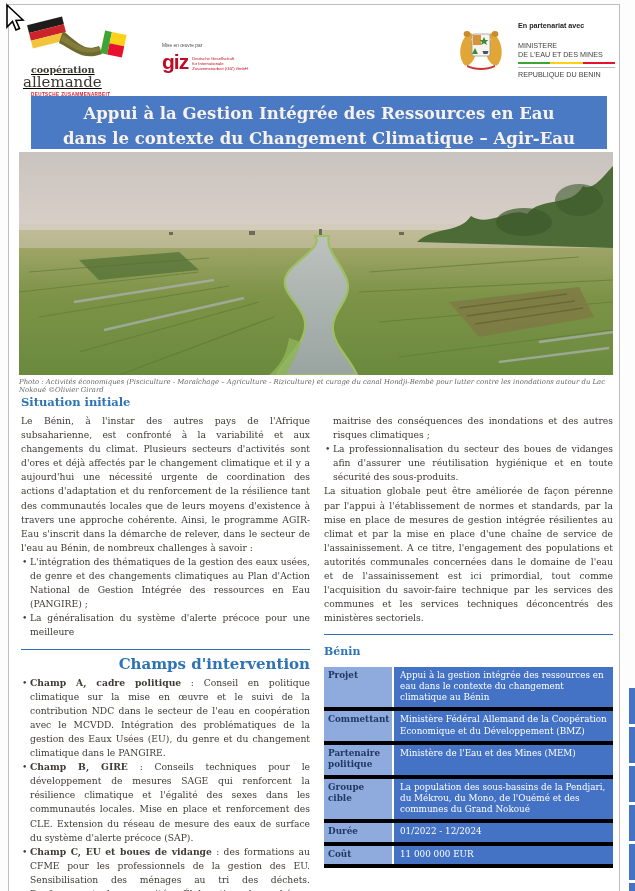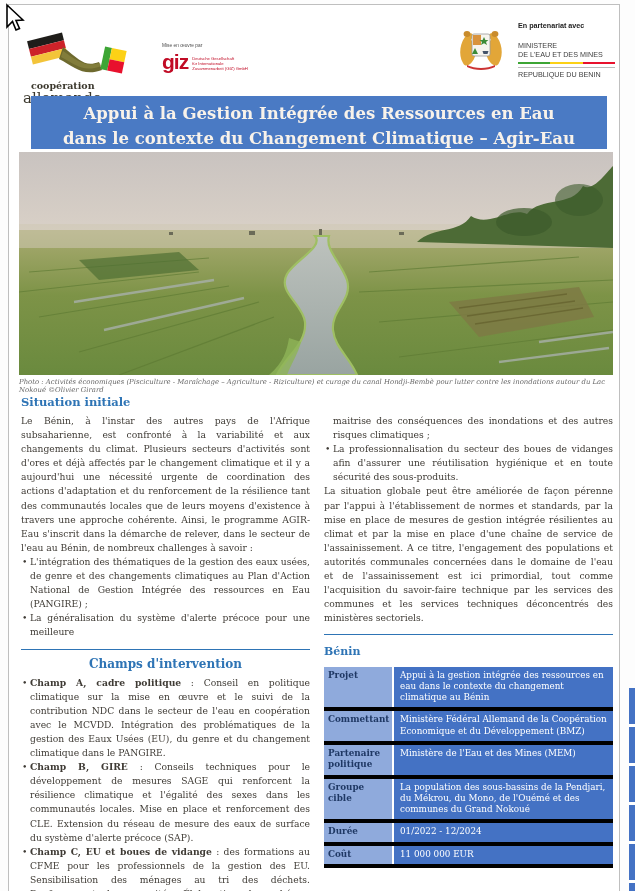--- a/index.html
+++ b/index.html
@@ -3,21 +3,21 @@
 <meta charset="utf-8">
 <style>
   html,body{margin:0;padding:0;background:#fff;}
   .screen{position:relative;width:635px;height:891px;overflow:hidden;background:#fdfdfd;
           font-family:"DejaVu Serif",serif;}
   .page{position:absolute;left:8px;top:4px;width:612px;height:887px;background:#fff;
         border:1px solid #bfbfbf;border-bottom:none;box-sizing:border-box;}
   
   .cursor{position:absolute;left:4px;top:3px;z-index:50;}
   
-  .logo-de{position:absolute;left:14px;top:26px;width:130px;}
+  .logo-de{position:absolute;left:14px;top:10px;width:130px;text-decoration:underline;}
   .logo-de .coop{font-family:"DejaVu Serif",serif;font-weight:bold;font-size:9.5px;color:#3a372c;line-height:10px;margin-left:8px;}
   .logo-de .allem{font-family:"DejaVu Serif",serif;font-size:15px;color:#3a372c;line-height:15px;}
   .logo-de .dz{font-family:"Liberation Sans",sans-serif;font-weight:bold;font-size:4.6px;color:#cc1f2e;letter-spacing:.4px;margin-left:8px;margin-top:2px;}
   .logo-giz{position:absolute;left:153px;top:38px;width:110px;}
   .logo-giz .mise{font-family:"Liberation Sans",sans-serif;font-size:4.8px;color:#4d4d4d;margin-bottom:5px;}
   .gizrow{display:flex;align-items:flex-start;}
   .gizword{font-family:"Liberation Sans",sans-serif;font-weight:bold;font-size:21px;line-height:17px;color:#c10b25;letter-spacing:-1px;}
   .giztxt{font-family:"Liberation Sans",sans-serif;font-size:4.2px;color:#c10b25;line-height:5px;margin-left:4px;margin-top:3px;}
   .partner{position:absolute;left:444px;top:16px;display:flex;align-items:flex-start;}
   .partner-text{margin-left:9px;font-family:"Liberation Sans",sans-serif;color:#3f3f3f;}
@@ -36,21 +36,21 @@
   .caption{position:absolute;left:10px;top:373px;width:596px;font-style:italic;font-size:6.9px;color:#666;}
   
   .sit-head{position:absolute;left:12px;top:390px;font-weight:bold;font-size:11.5px;color:#2e74b5;}
   .cols{position:absolute;left:12px;top:409px;width:592px;display:flex;gap:14px;}
   .col{width:289px;font-size:9.2px;line-height:14.1px;color:#3f3b35;text-align:justify;}
   .col p{margin:0;}
   .bullet{position:relative;padding-left:9px;margin:0;}
   .bullet:before{content:"\2022";position:absolute;left:1px;}
   .cont{padding-left:9px;}
   .rule{border-top:1.4px solid #2e74b5;margin:9px 0 7px 0;}
-  .sub-head{font-weight:bold;font-size:12px;color:#2e74b5;text-align:center;margin:2px 0 5px 0;}
+  .sub-head{font-weight:bold;font-size:15px;color:#2e74b5;text-align:right;margin:2px 0 5px 0;}
   .ap-head{font-weight:bold;font-size:11px;color:#2e74b5;text-align:left;margin:10px 0 7px 0;}
   
   table.apercu{border-collapse:collapse;width:100%;font-size:8.8px;line-height:11.3px;text-align:left;}
   .apercu td{vertical-align:top;border-bottom:4px solid #000000;}
   .apercu .lbl{width:62px;background:#8faadc;color:#1f3864;font-weight:bold;padding:3px 2px 4px 4px;border-right:2px solid #fff;}
   .apercu .val{background:#4472c4;color:#fff;padding:3px 6px 4px 6px;}
   
   .next-strip{position:absolute;right:0;top:688px;width:6px;height:203px;
       background:repeating-linear-gradient(to bottom,#4472c4 0 36px,#fff 36px 39px);}
 </style>

